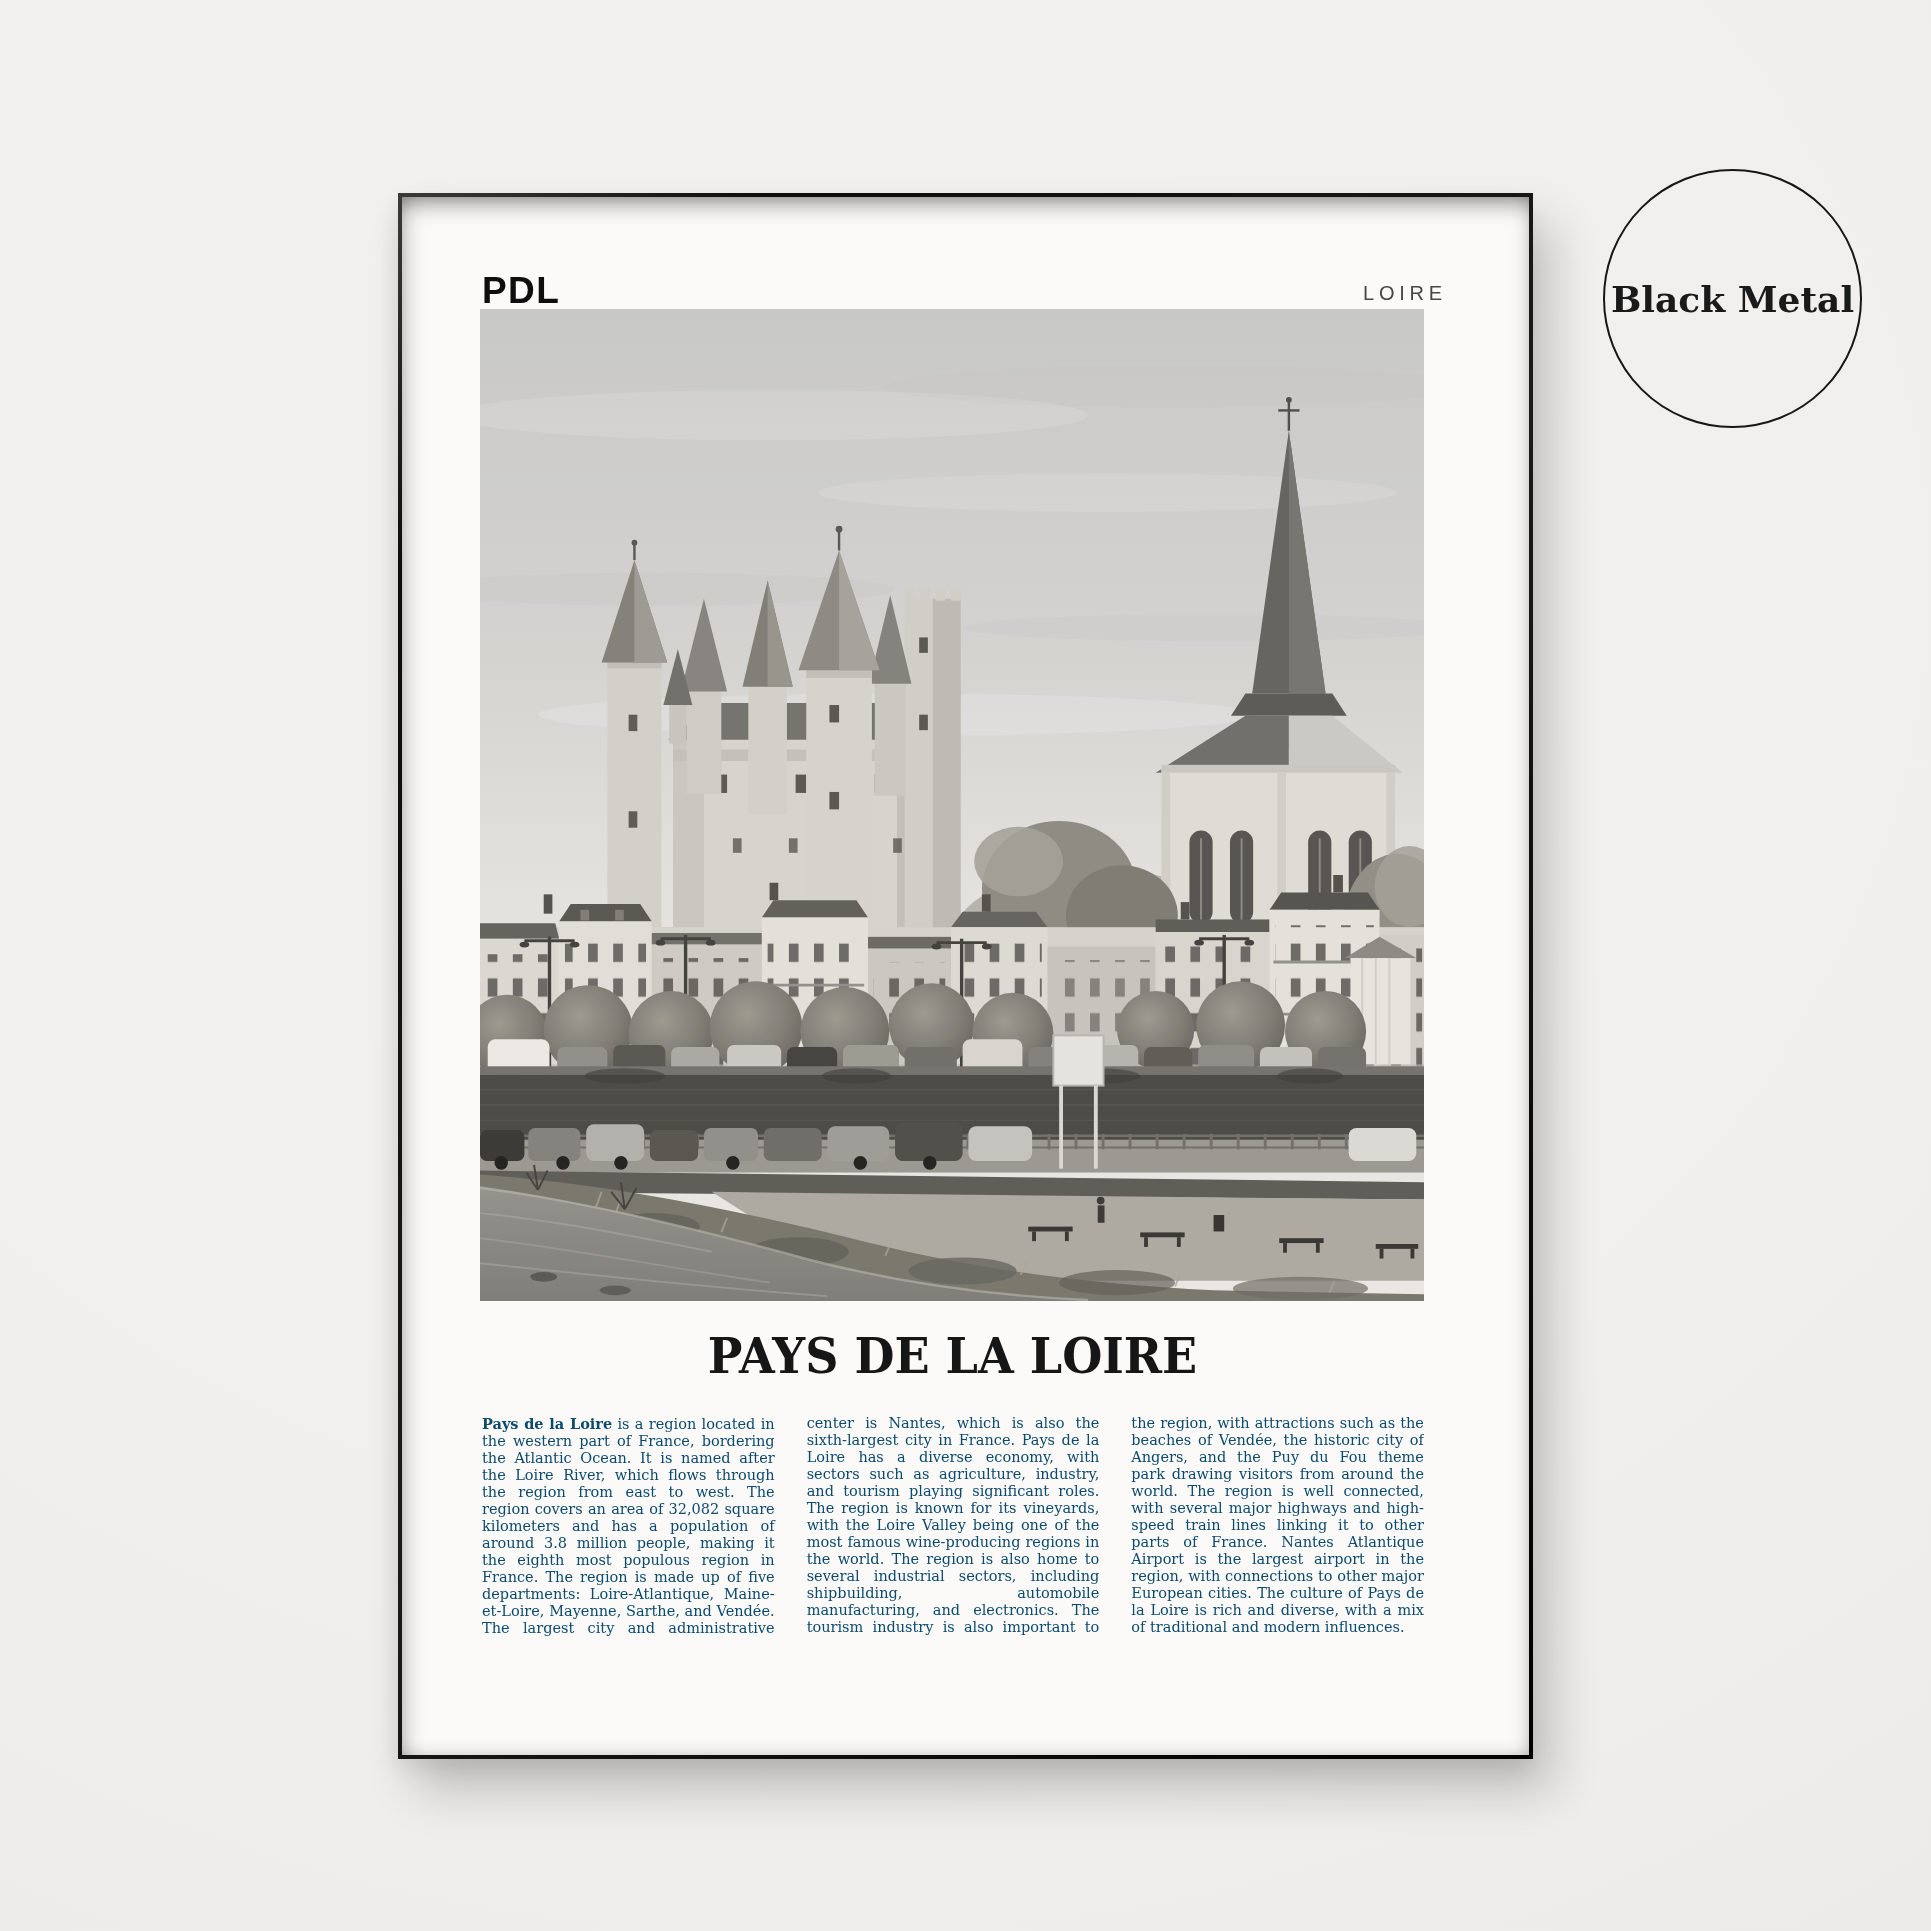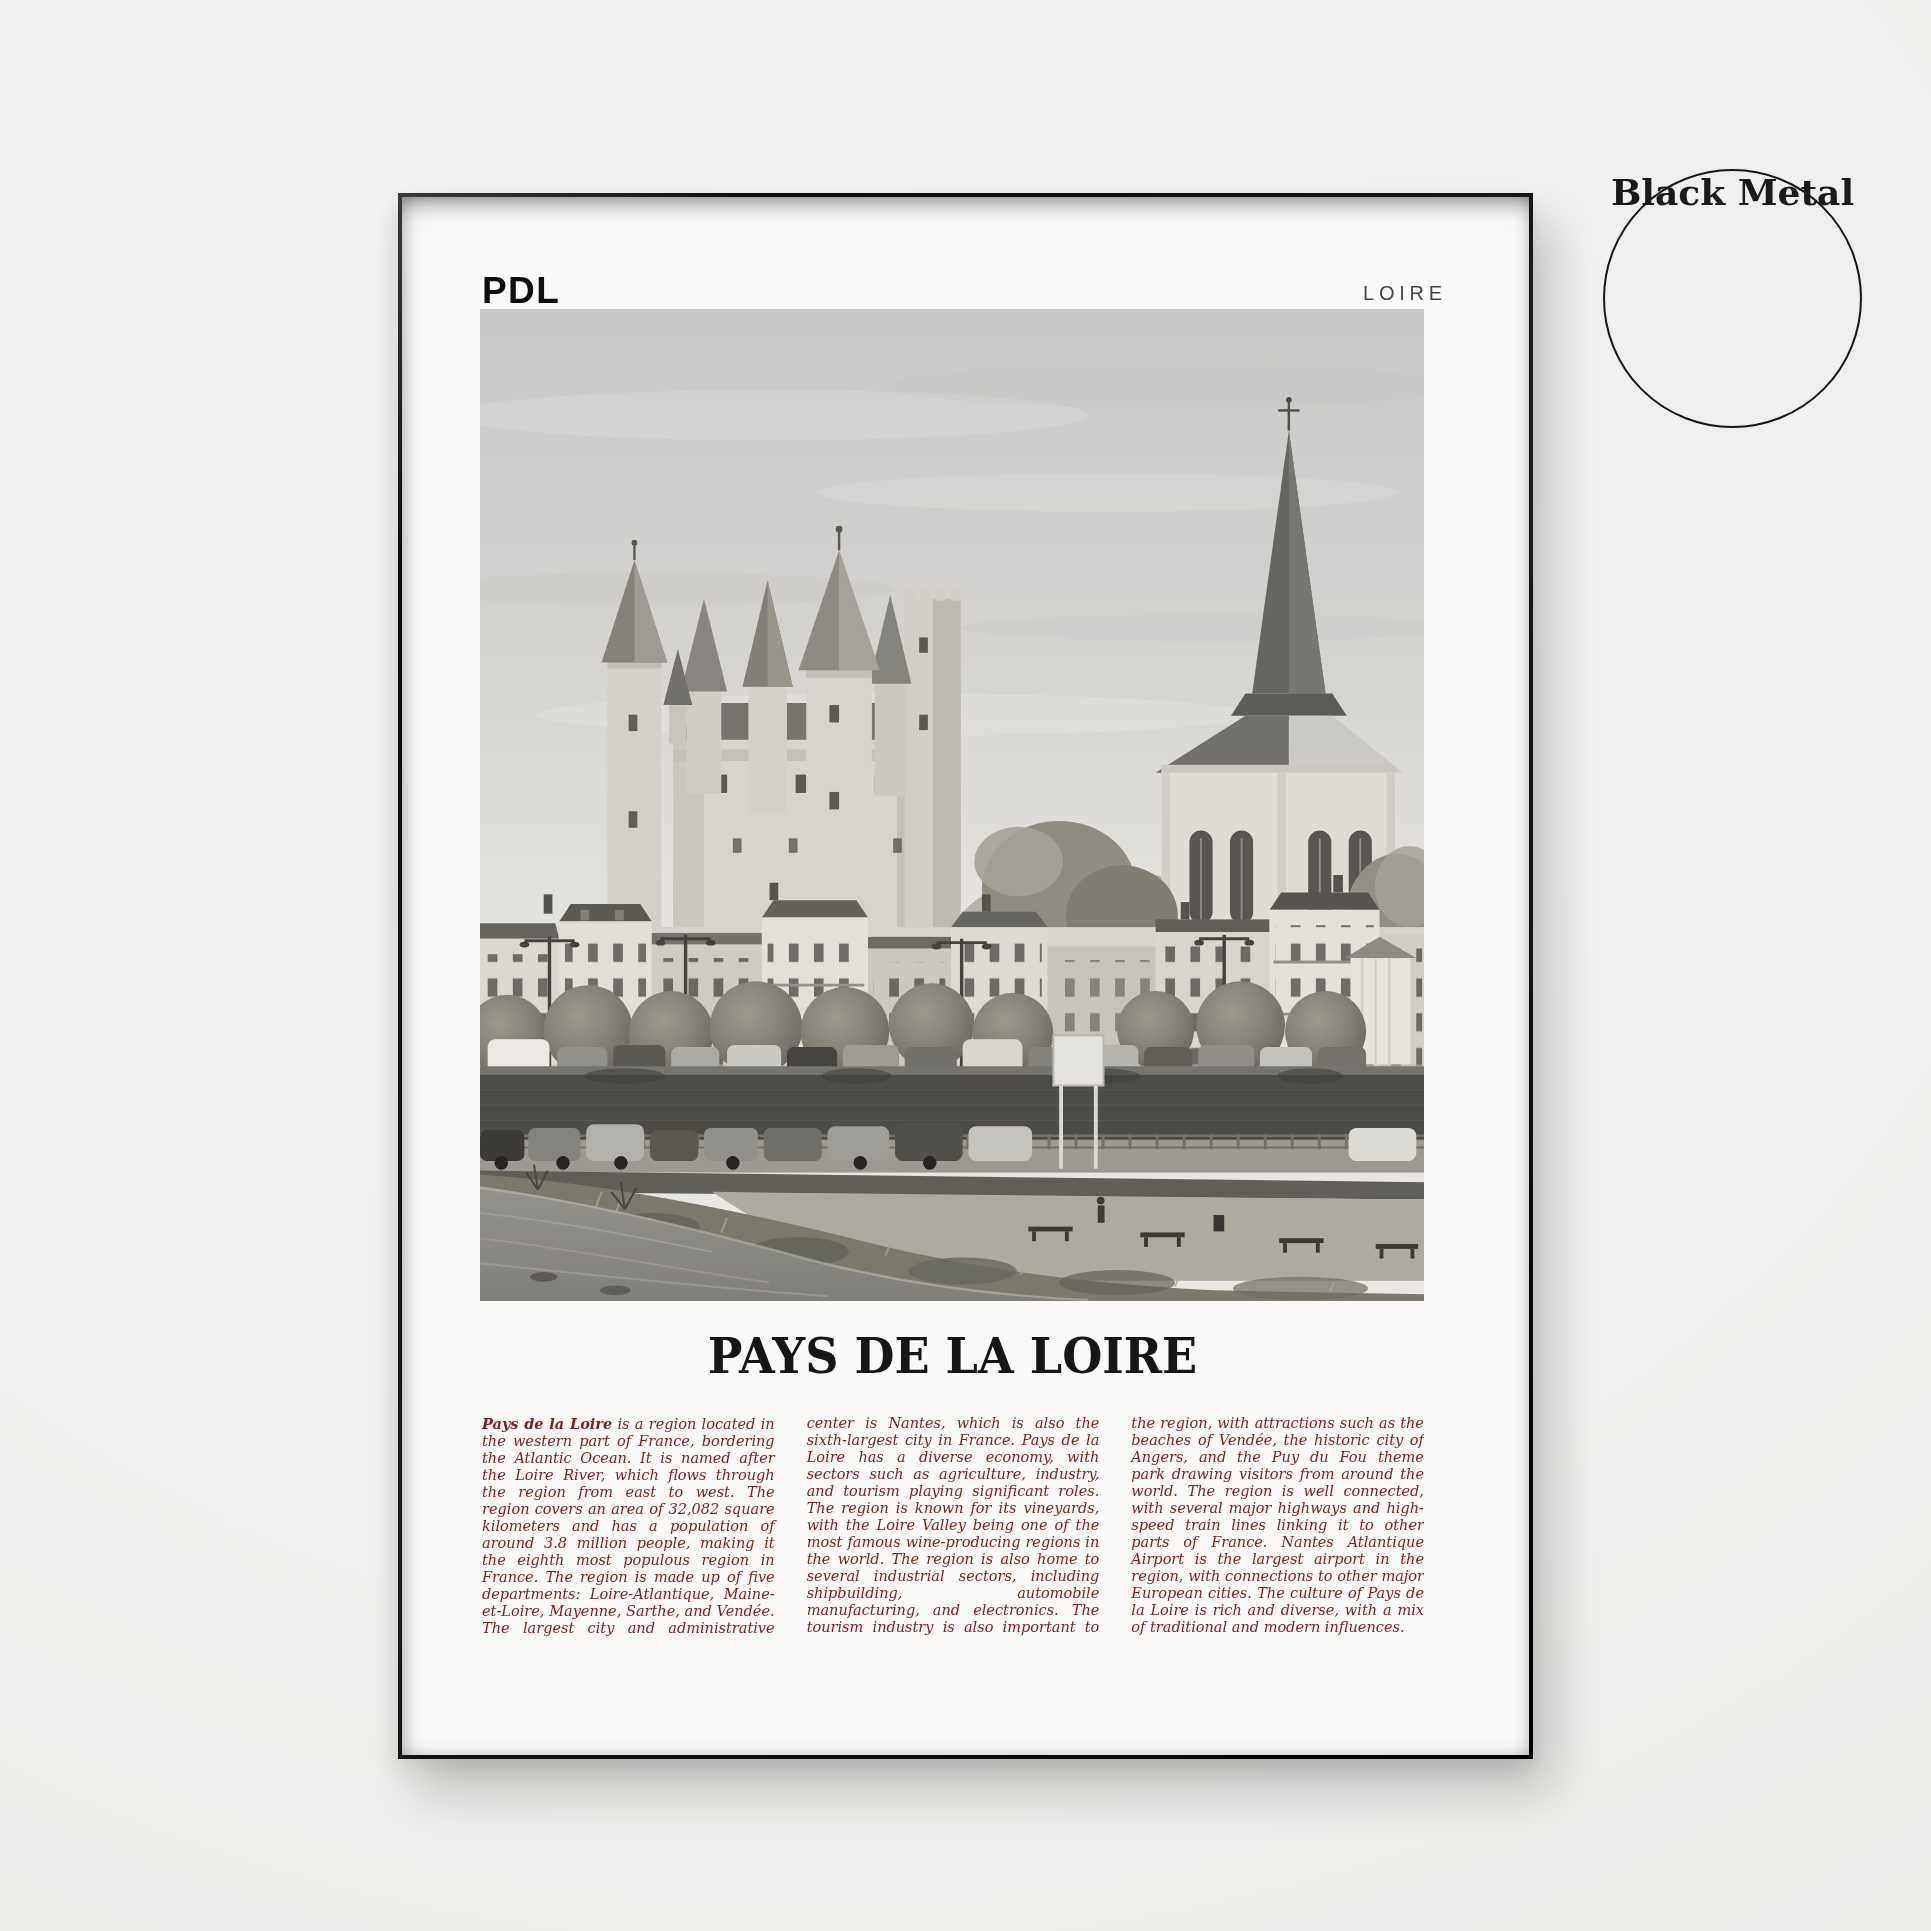--- a/index.html
+++ b/index.html
@@ -24,26 +24,26 @@
   .photo{position:absolute;left:78px;top:112px;width:944px;height:992px;
          background:#d9d7d3;overflow:hidden;}
   .photo svg{display:block;width:100%;height:100%;}
   .title{position:absolute;left:78px;top:1132px;width:944px;text-align:center;
          font-family:"DejaVu Serif",serif;font-weight:bold;font-size:49px;
          line-height:54px;color:#161616;white-space:nowrap;}
   .title span{display:inline-block;transform:scaleX(.94);transform-origin:center;}
   .columns{position:absolute;left:80px;top:1218px;width:942px;height:234px;
            column-count:3;column-gap:32px;column-fill:auto;overflow:hidden;
            font-family:"DejaVu Serif",serif;font-size:14.5px;line-height:17px;
-           text-align:justify;color:#7f1d1d;hyphens:auto;font-style:italic;-webkit-hyphens:auto;}
+           text-align:justify;color:#0c4a6e;hyphens:auto;-webkit-hyphens:auto;}
   .columns strong{font-weight:bold;}
   
   .badge{position:absolute;left:1603px;top:169px;width:259px;height:259px;
          border:2.9px solid #161616;border-radius:50%;box-sizing:border-box;
-         display:flex;align-items:flex-start;justify-content:center;}
+         display:flex;align-items:center;justify-content:center;}
   .badge-label{font-family:"DejaVu Serif",serif;font-weight:bold;font-size:36px;
                color:#1a1a1a;letter-spacing:0;}
 </style>
 </head>
 <body>
 
 <div class="wall"></div>
 
 <div class="frame">
   <div class="poster">

